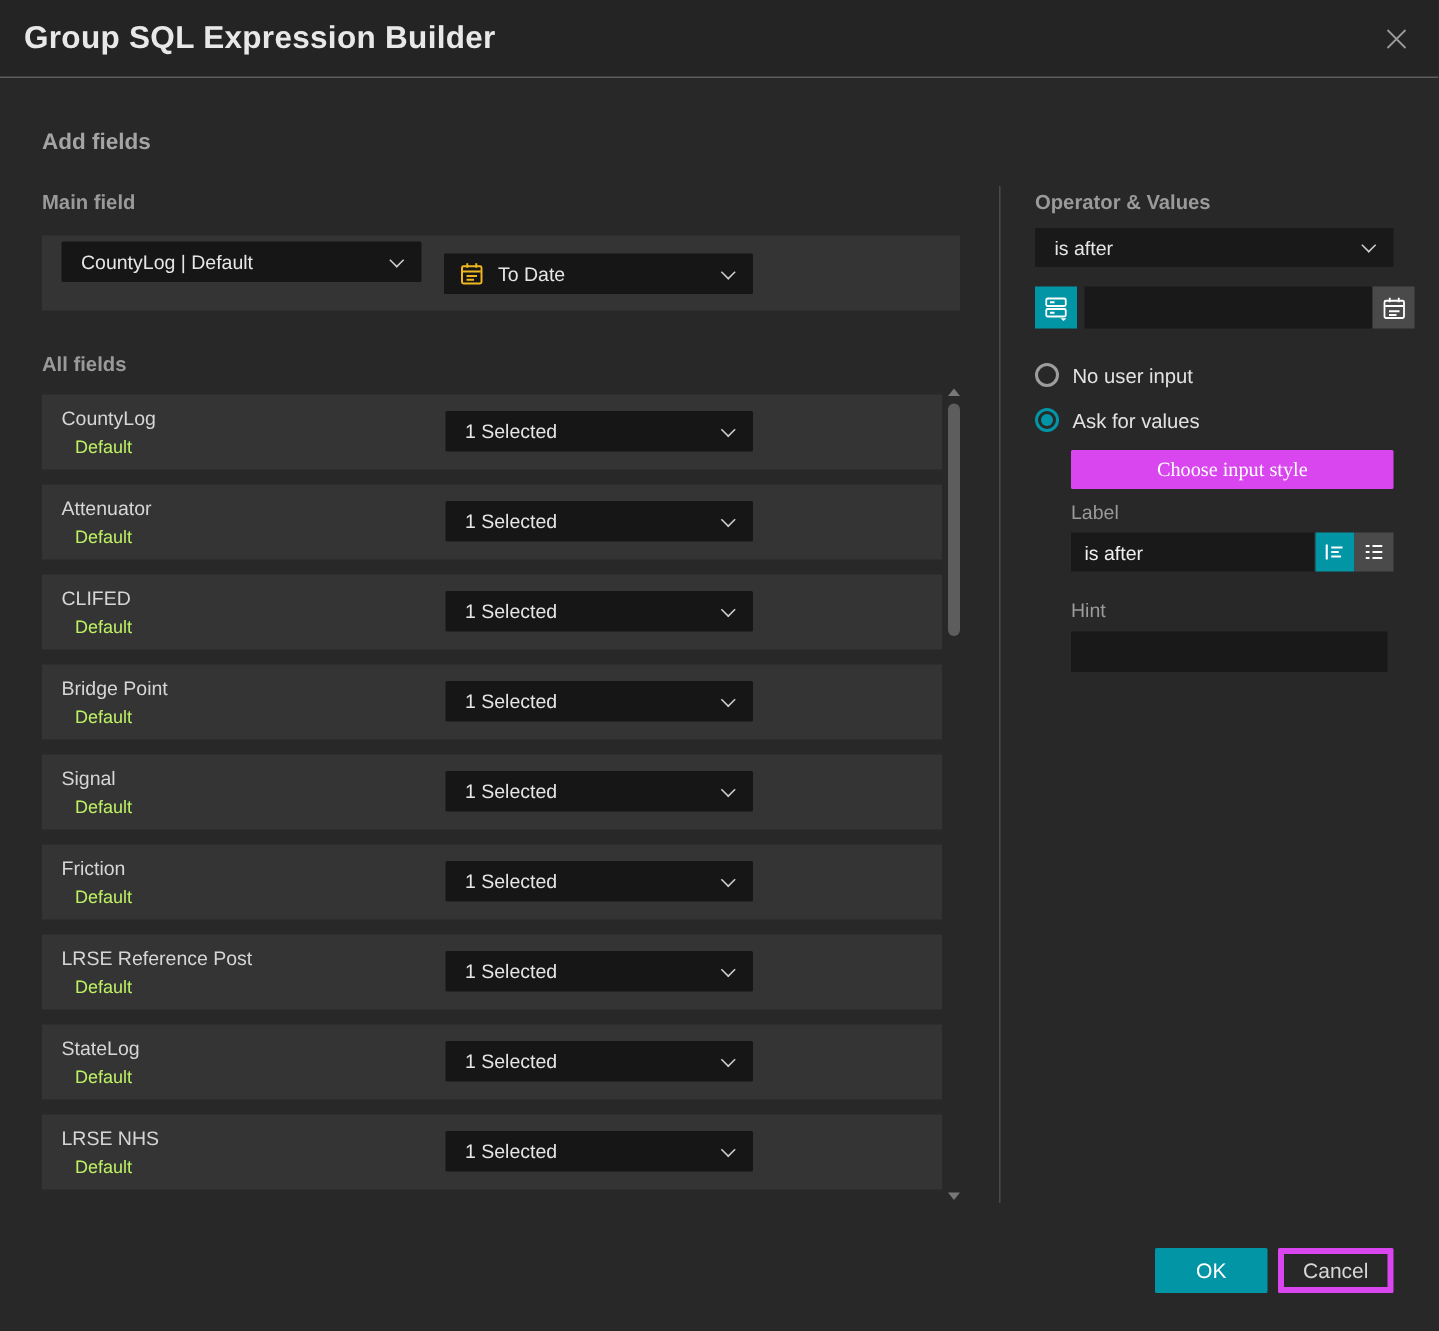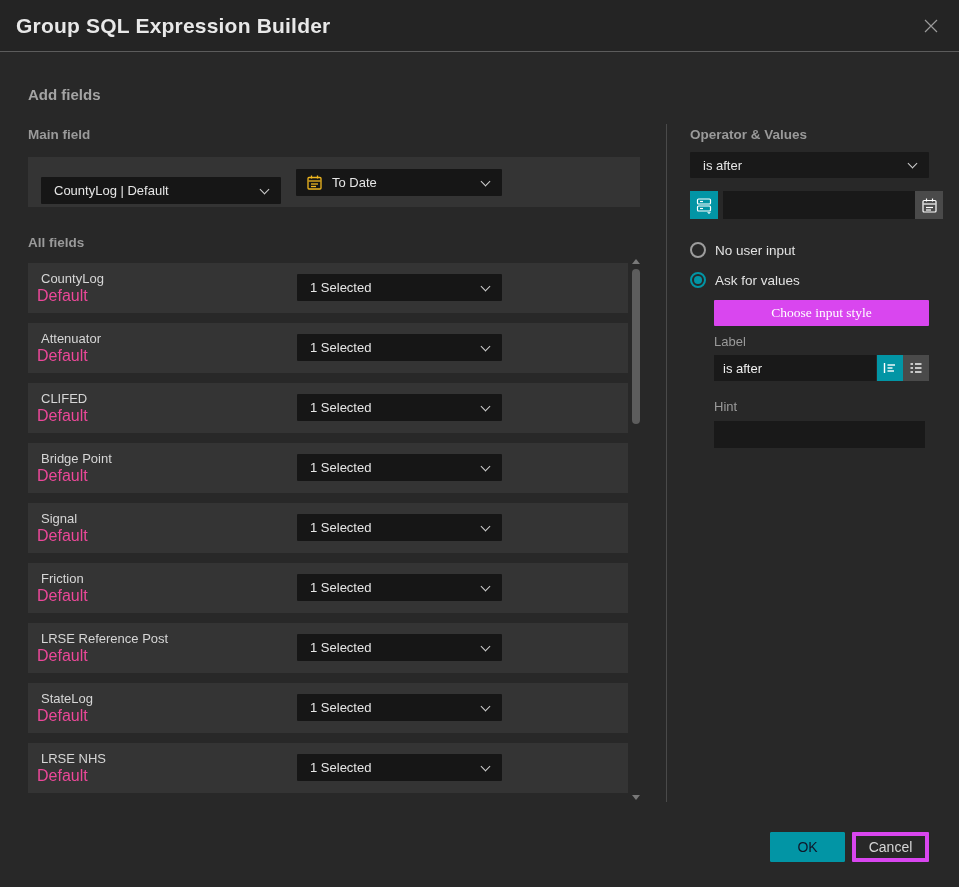--- a/index.html
+++ b/index.html
@@ -41,31 +41,31 @@
     width: 7px; height: 7px; margin-top: -5px;
     border-right: 1.6px solid #cfcfcf; border-bottom: 1.6px solid #cfcfcf;
     transform: rotate(45deg); pointer-events: none;
   }
 
   
   .main-panel {
     position: absolute; left: 28px; top: 157px; width: 612px; height: 50px;
     background: #343434;
   }
-  .main-panel .sel-field { position: absolute; left: 13px; top: 20px; width: 240px; }
+  .main-panel .sel-field { position: absolute; left: 13px; top: 4px; width: 240px; }
   .main-panel .sel-date  { position: absolute; left: 268px; top: 12px; width: 206px; padding-left: 36px; }
   .sel-date .cal { position: absolute; left: 10px; top: 5px; }
 
   
   .list { position: absolute; left: 28px; top: 263px; width: 600px; text-align: right; }
   .row {
     height: 50px; background: #343434; margin-bottom: 10px; position: relative;
   }
   .row .fname { position: absolute; left: 13px; top: 8px; font-size: 13px; color: #d6d6d6; }
-  .row .fsub  { position: absolute; left: 9px; bottom: 8px; font-size: 16px; color: #ec4899; }
+  .row .fsub  { position: absolute; left: 22px; bottom: 8px; font-size: 12px; color: #bef264; }
   .row .fselect { position: absolute; left: 269px; top: 11px; width: 205px; }
 
   
   .scrollbar { position: absolute; left: 631px; top: 257px; width: 10px; height: 545px; }
   .sb-arrow-up, .sb-arrow-down {
     position: absolute; left: 1px; width: 0; height: 0;
     border-left: 4px solid transparent; border-right: 4px solid transparent;
   }
   .sb-arrow-up { top: 2px; border-bottom: 5px solid #787878; }
   .sb-arrow-down { bottom: 2px; border-top: 5px solid #787878; }
@@ -120,21 +120,21 @@
   .style-btn.active { background: #0295a5; margin-left: 1px; }
   .style-btn.inactive { background: #4a4a4a; }
   .hint-label { margin-top: 18px; }
   .hint-input {
     margin-top: 7px; width: 211px; height: 27px; background: #191919; border: none;
     color: #e6e6e6; font-size: 13px; padding: 0 9px; font-family: "Liberation Sans", sans-serif; display: block;
   }
 
   
   .footer-btn { position: absolute; height: 30px; font-size: 14px; font-family: "Liberation Sans", sans-serif; cursor: pointer; border-radius: 1px; }
-  .ok-btn { left: 770px; top: 832px; width: 75px; background: #0295a5; color: #0f172a; border: 1px solid #0295a5; }
+  .ok-btn { left: 770px; top: 832px; width: 75px; background: #0295a5; color: #ffffff; border: 1px solid #0295a5; }
   .cancel-btn { left: 852px; top: 832px; width: 77px; background: transparent; color: #d6d6d6; border: 4px solid #d946ef; }
 </style>
 </head>
 <body>
 
 <div class="dialog">
 
   <div class="titlebar">
     <h1>Group SQL Expression Builder</h1>
     <div class="close-btn">

